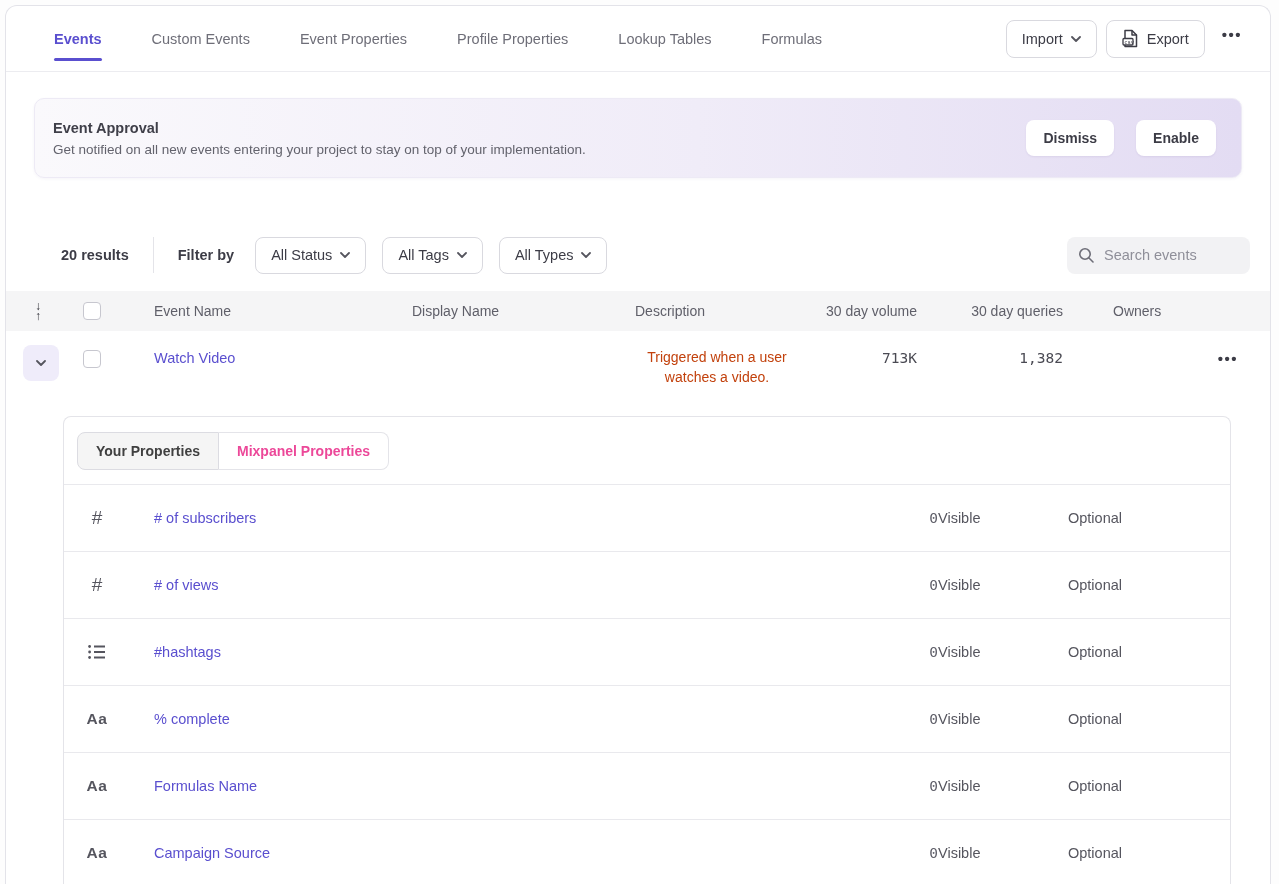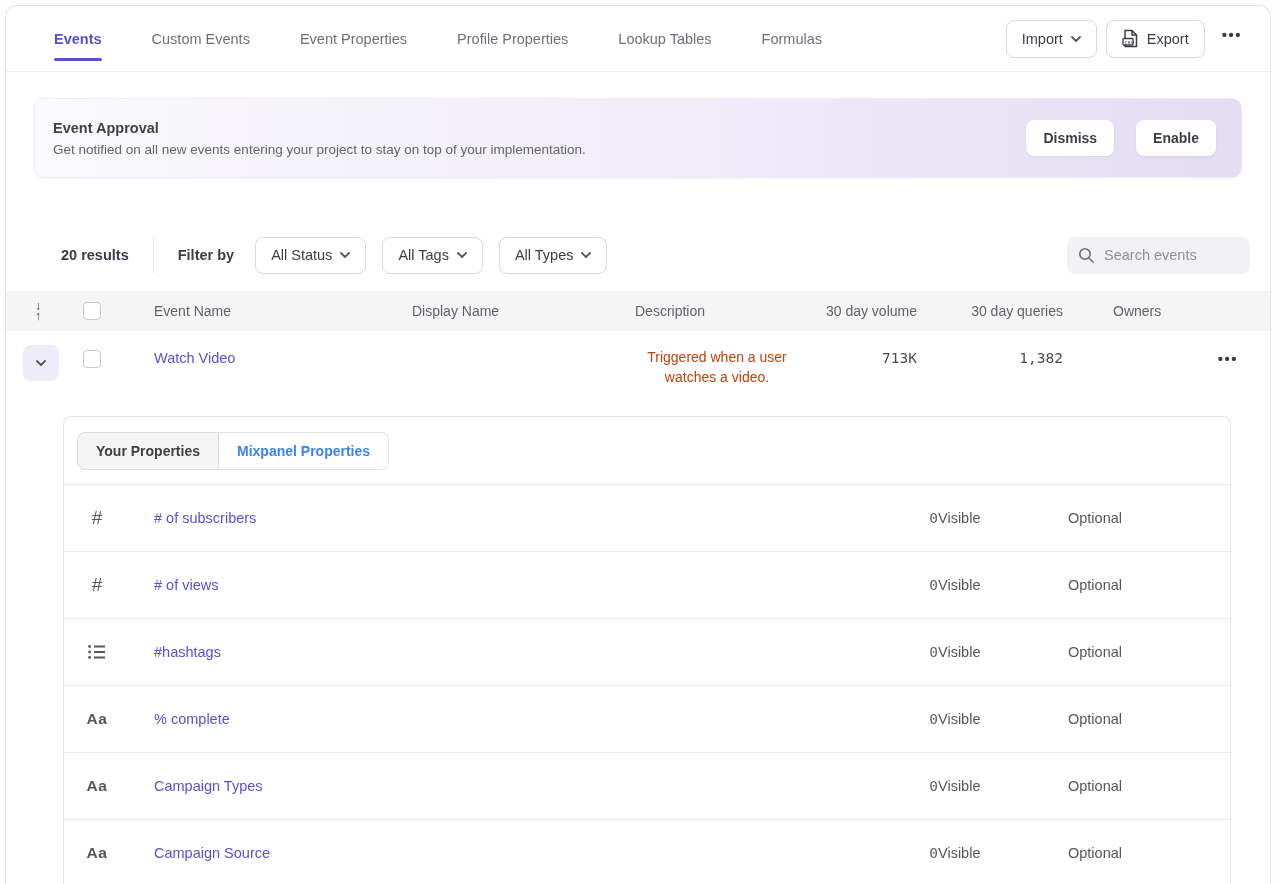--- a/index.html
+++ b/index.html
@@ -78,21 +78,21 @@
   .mono { font-family:"DejaVu Sans Mono", monospace; font-size:14.5px; color:#4a4a53; }
   .row-more { text-align:right; padding-right:32px; }
 
   
   .panel { margin:22px 0 0 57px; width:1168px; border:1px solid #e4e4e9;
     border-bottom:none; border-radius:8px 8px 0 0; background:#fff; }
   .panel-head { height:68px; display:flex; align-items:center; padding-left:13px;
     border-bottom:1px solid #e9e9ed; }
   .seg { display:inline-flex; }
   .seg-btn { height:38px; padding:0 18px; font-size:14px; font-weight:600;
-    background:#fff; color:#3b82f6; border:1px solid #e4e4e9; cursor:pointer;
+    background:#fff; color:#ec4899; border:1px solid #e4e4e9; cursor:pointer;
     font-family:"Liberation Sans",sans-serif; }
   .seg-btn:first-child { border-radius:8px 0 0 8px; }
   .seg-btn:last-child { border-radius:0 8px 8px 0; border-left:none; }
   .seg-btn.active { background:#f5f5f5; color:#404040; border-color:#dcdce2; }
 
   .prop-row { display:grid; height:67px; align-items:center;
     grid-template-columns:66px 1fr 110px 130px 109px 53px;
     border-bottom:1px solid #e9e9ed; font-size:14.5px; }
   .prop-icon { display:flex; justify-content:center; color:#55555e; }
   .ic { display:flex; align-items:center; justify-content:center; }
@@ -299,21 +299,21 @@
     <div class="prop-value">0</div>
     <div class="prop-flag">Visible</div>
     <div class="prop-flag">Optional</div>
   </div>
 
   <div class="prop-row">
     <div class="prop-icon">
 
       <span class="ic ic-text">Aa</span>
     </div>
-    <div class="prop-name"><a class="link">Campaign Types</a></div>
+    <div class="prop-name"><a class="link">Formulas Name</a></div>
     <div class="prop-value">0</div>
     <div class="prop-flag">Visible</div>
     <div class="prop-flag">Optional</div>
   </div>
 
   <div class="prop-row">
     <div class="prop-icon">
 
       <span class="ic ic-text">Aa</span>
     </div>

